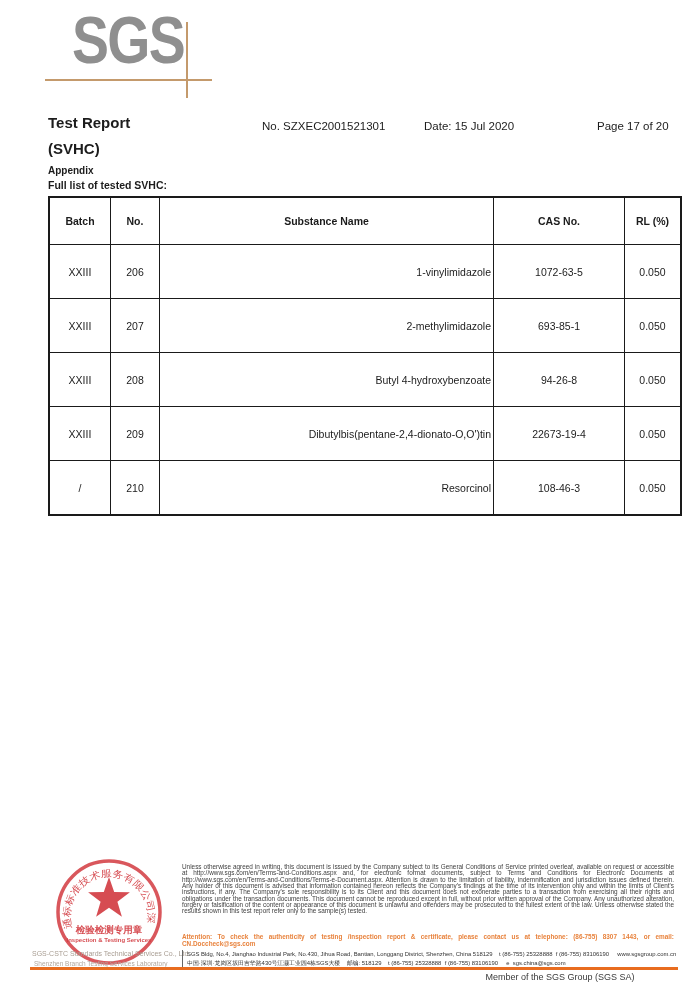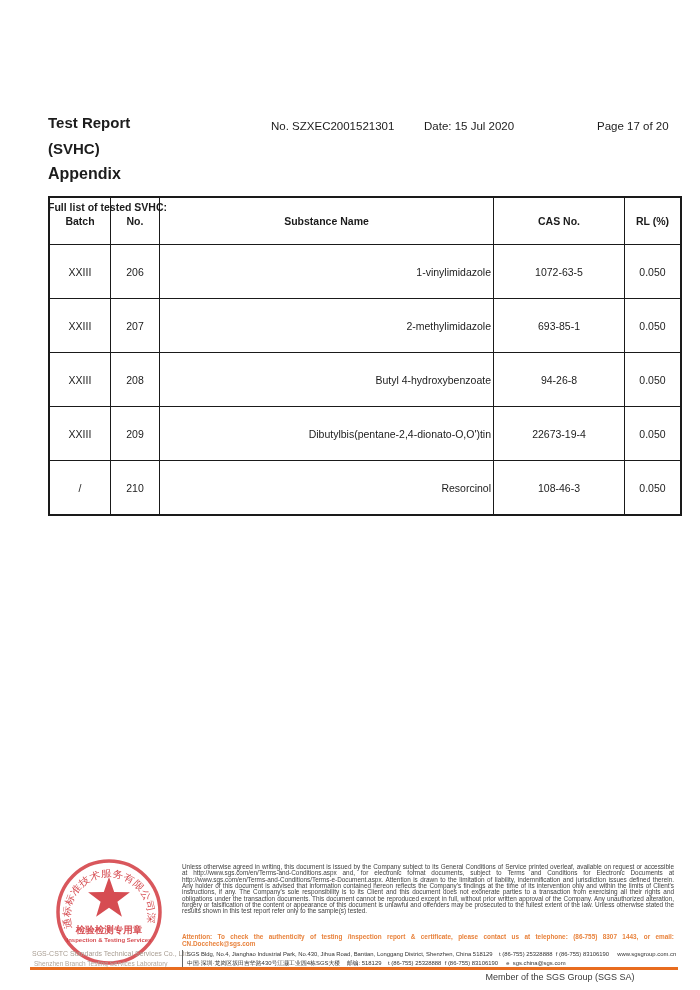--- a/index.html
+++ b/index.html
@@ -15,26 +15,26 @@
     font-size:66px;font-weight:bold;color:#8f8f8f;
     letter-spacing:-2px;transform:scaleX(0.84);transform-origin:left top;
     font-family:"Liberation Sans",sans-serif;
   }
   .logo-hline{position:absolute;left:-3px;top:63px;width:167px;height:2px;background:#c49a6c;}
   .logo-vline{position:absolute;left:138px;top:6px;width:2px;height:76px;background:#c49a6c;}
   
   .title{position:absolute;left:48px;top:114px;font-size:15px;font-weight:bold;}
   .subtitle{position:absolute;left:48px;top:140px;font-size:15px;font-weight:bold;}
   .meta{position:absolute;top:120px;font-size:11.5px;}
-  .meta.no{left:233px;padding-left:38px;}
+  .meta.no{left:224px;padding-left:38px;}
   .meta.date{left:424px;}
   .meta.page-no{left:561px;padding-left:36px;}
   
-  .appendix-h{position:absolute;left:48px;top:165px;font-size:16px;font-weight:bold;}
-  .appendix-sub{position:absolute;left:48px;top:179px;font-size:10.5px;font-weight:bold;margin-top:22px;}
+  .appendix-h{position:absolute;left:48px;top:165px;font-size:10px;font-weight:bold;}
+  .appendix-sub{position:absolute;left:48px;top:179px;font-size:10.5px;font-weight:bold;}
   
   .svhc-table{
     position:absolute;left:48px;top:196px;width:607px;
     border-collapse:collapse;table-layout:fixed;font-size:10.5px;
   }
   .svhc-table th,.svhc-table td{
     border:1px solid #1a1a1a;text-align:center;vertical-align:middle;
     padding:12px 2px;overflow:hidden;white-space:nowrap;
   }
   .svhc-table{border:2px solid #1a1a1a;}
@@ -68,20 +68,25 @@
   .member{
     position:absolute;left:425px;top:972px;width:270px;
     font-size:9px;color:#3a3a3a;text-align:center;
   }
 </style>
 </head>
 <body>
 
 <div class="page">
 
+  <div class="logo-wrap">
+    <div class="logo-hline"></div>
+    <div class="logo-vline"></div>
+    <div class="logo-text">SGS</div>
+  </div>
 
   <div class="title">Test Report</div>
   <div class="subtitle">(SVHC)</div>
   <div class="meta no">No. SZXEC2001521301</div>
   <div class="meta date">Date: 15 Jul 2020</div>
   <div class="meta page-no">Page 17 of 20</div>
 
   <div class="appendix-h">Appendix</div>
   <div class="appendix-sub">Full list of tested SVHC:</div>
 

